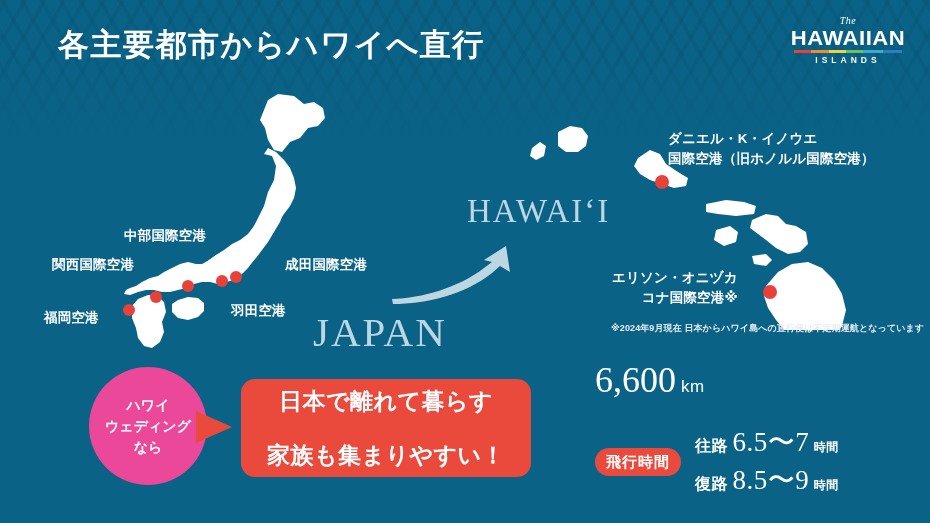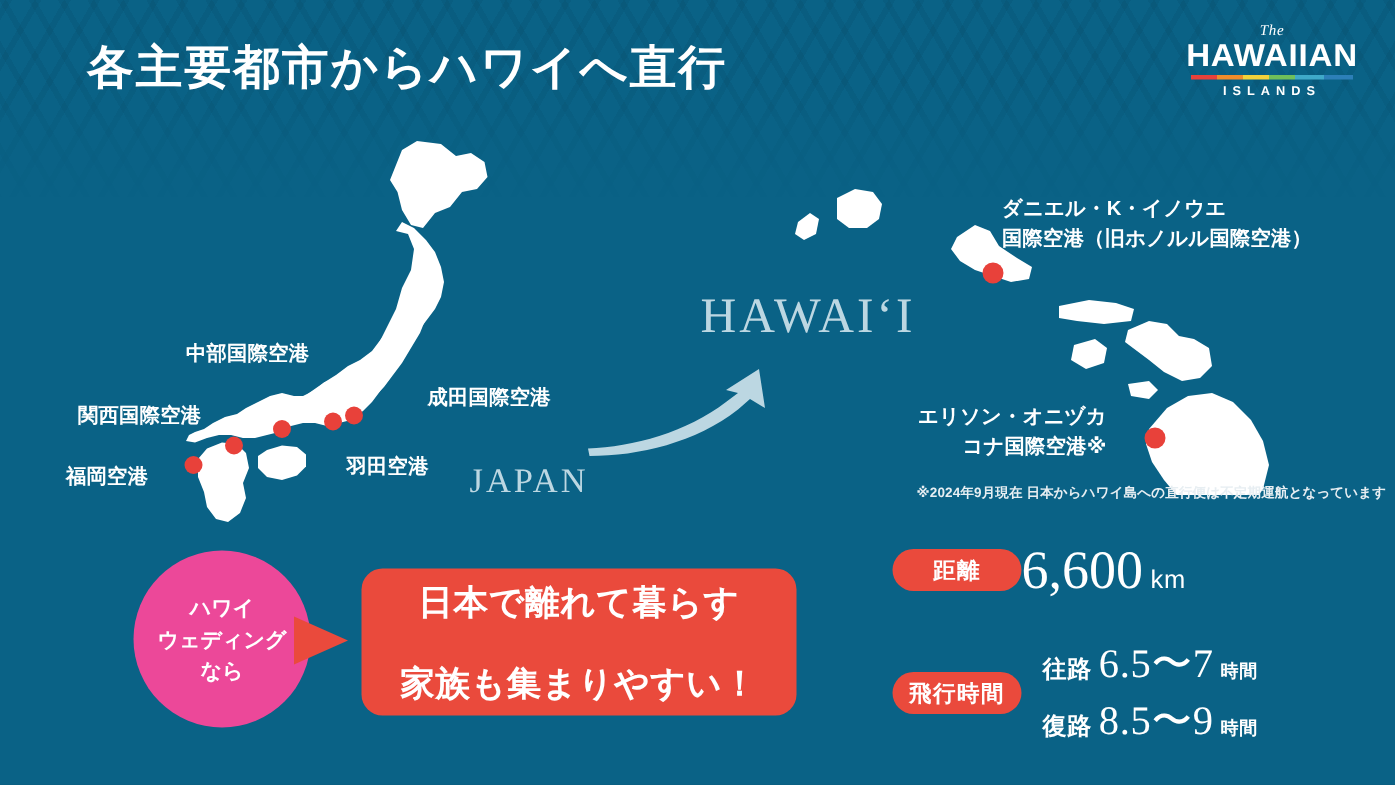--- a/index.html
+++ b/index.html
@@ -113,21 +113,21 @@
     position: absolute;
     font-size: 13.5px;
     font-weight: bold;
     color: #ffffff;
     white-space: nowrap;
     letter-spacing: 0.2px;
   }
   .map-label.two-line { line-height: 1.45; }
 
   #label-chubu   { left: 124px; top: 227px; }
-  #label-kansai  { left:  52px; top: 268px; }
+  #label-kansai  { left:  52px; top: 256px; }
   #label-fukuoka { left:  44px; top: 309px; }
   #label-narita  { left: 285px; top: 256px; }
   #label-haneda  { left: 231px; top: 302px; }
 
   #label-honolulu { left: 668px; top: 129px; }
   #label-kona     { left: 612px; top: 268px; text-align: right; }
 
   #footnote {
     position: absolute;
     left: 611px;
@@ -141,21 +141,21 @@
 
   
   .wordmark {
     position: absolute;
     font-family: "Liberation Serif", "DejaVu Serif", serif;
     color: #bcd7e2;
     letter-spacing: 2px;
     white-space: nowrap;
   }
   #wordmark-hawaii { left: 467px; top: 193px; font-size: 33px; }
-  #wordmark-japan  { left: 313px; top: 308px; font-size: 23px; }
+  #wordmark-japan  { left: 313px; top: 308px; font-size: 41px; }
 
   
   #bubble-circle {
     position: absolute;
     left: 89px;
     top: 367px;
     width: 118px;
     height: 118px;
     border-radius: 50%;
     background: #ec4899;
@@ -367,21 +367,20 @@
   </div>
   <div id="bubble-tail"></div>
   <div id="bubble-rect">
     <div>日本で離れて暮らす</div>
     <div>家族も集まりやすい！</div>
   </div>
 
   <div id="stats">
 
     <div class="stat-row" id="distance-row">
-      <div class="badge">距離</div>
       <div class="stat-value" id="distance-value">
         <span>6,600</span><span class="unit">km</span>
       </div>
     </div>
 
     <div class="stat-row" id="time-row">
       <div class="badge">飛行時間</div>
       <div id="time-rows">
         <div class="time-line">
           <span class="tl-dir">往路</span>

